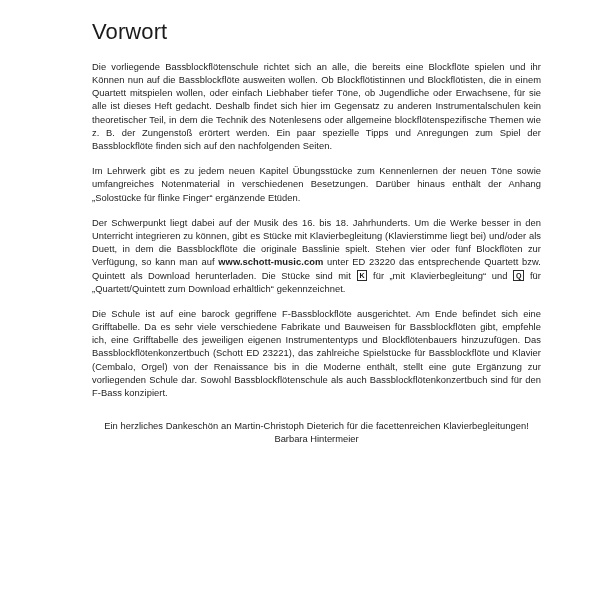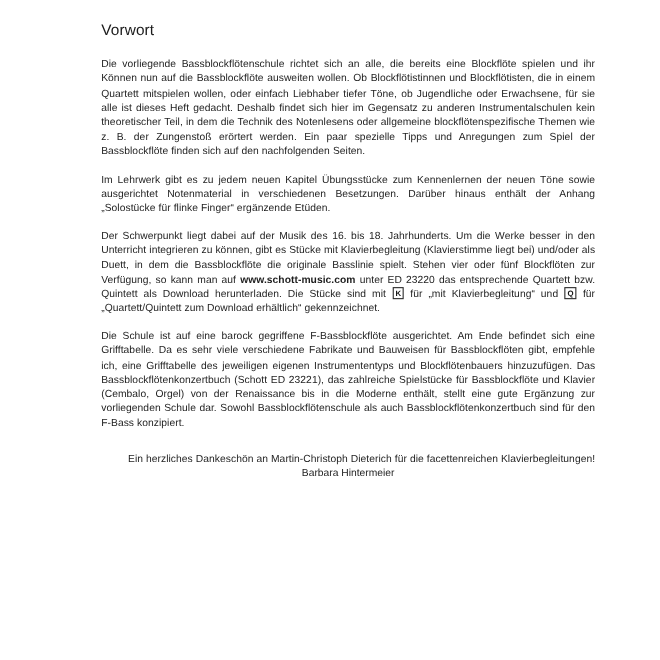--- a/index.html
+++ b/index.html
@@ -26,21 +26,21 @@
   }
 
   .content {
     position: absolute;
     left: 92px;
     top: 20px;
     width: 449px;
   }
 
   .doc-title {
-    font-size: 14px;
+    font-size: 22px;
     font-weight: 400;
     color: #1b1b1b;
     letter-spacing: 0.1px;
     margin: 0 0 17px 0;
     line-height: 1.1;
   }
 
   .para {
     font-size: 9.35px;
     line-height: 13.1px;
@@ -51,21 +51,21 @@
     letter-spacing: 0.005em;
     word-spacing: 0.01em;
     hyphens: none;
   }
 
   .para:last-of-type {
     margin-bottom: 16px;
   }
 
   .para.tight {
-    text-align: right;
+    text-align: center;
     margin-top: 20px;
   }
 
   b, .bold {
     font-weight: 700;
     margin-top: 36px;
   }
 
   
   .boxmark {
@@ -97,21 +97,21 @@
 </head>
 <body>
 
 <div class="page">
   <div class="content">
 
     <h1 class="doc-title">Vorwort</h1>
 
     <p class="para">Die vorliegende Bassblockflötenschule richtet sich an alle, die bereits eine Blockflöte spielen und ihr Können nun auf die Bassblockflöte ausweiten wollen. Ob Blockflötistinnen und Blockflötisten, die in einem Quartett mitspielen wollen, oder einfach Liebhaber tiefer Töne, ob Jugendliche oder Erwachsene, für sie alle ist dieses Heft gedacht. Deshalb findet sich hier im Gegensatz zu anderen Instrumentalschulen kein theoretischer Teil, in dem die Technik des Notenlesens oder allgemeine blockflötenspezifische Themen wie z. B. der Zungenstoß erörtert werden. Ein paar spezielle Tipps und Anregungen zum Spiel der Bassblockflöte finden sich auf den nachfolgenden Seiten.</p>
 
-    <p class="para">Im Lehrwerk gibt es zu jedem neuen Kapitel Übungsstücke zum Kennenlernen der neuen Töne sowie ausgerichtet Notenmaterial in verschiedenen Besetzungen. Darüber hinaus enthält der Anhang „Solostücke für flinke Finger“ ergänzende Etüden.</p>
+    <p class="para">Im Lehrwerk gibt es zu jedem neuen Kapitel Übungsstücke zum Kennenlernen der neuen Töne sowie umfangreiches Notenmaterial in verschiedenen Besetzungen. Darüber hinaus enthält der Anhang „Solostücke für flinke Finger“ ergänzende Etüden.</p>
 
     <p class="para"><span>Der Schwerpunkt liegt dabei auf der Musik des 16. bis 18. Jahrhunderts. Um die Werke besser in den Unterricht integrieren zu können, gibt es Stücke mit Klavierbegleitung (Klavierstimme liegt bei) und/oder als Duett, in dem die Bassblockflöte die originale Basslinie spielt. Stehen vier oder fünf Blockflöten zur Verfügung, so kann man auf </span><b class="bold">www.schott-music.com</b><span> unter ED 23220 das entsprechende Quartett bzw. Quintett als Download herunterladen. Die Stücke sind mit </span><span class="boxmark">K</span><span> für „mit Klavierbegleitung“ und </span><span class="boxmark">Q</span><span> für „Quartett/Quintett zum Download erhältlich“ gekennzeichnet.</span></p>
 
     <p class="para">Die Schule ist auf eine barock gegriffene F-Bassblockflöte ausgerichtet. Am Ende befindet sich eine Grifftabelle. Da es sehr viele verschiedene Fabrikate und Bauweisen für Bassblockflöten gibt, empfehle ich, eine Grifftabelle des jeweiligen eigenen Instrumententyps und Blockflötenbauers hinzuzufügen. Das Bassblockflötenkonzertbuch (Schott ED 23221), das zahlreiche Spielstücke für Bassblockflöte und Klavier (Cembalo, Orgel) von der Renaissance bis in die Moderne enthält, stellt eine gute Ergänzung zur vorliegenden Schule dar. Sowohl Bassblockflötenschule als auch Bassblockflötenkonzertbuch sind für den F-Bass konzipiert.</p>
 
     <div class="closing-block">
       <p class="para tight">Ein herzliches Dankeschön an Martin-Christoph Dieterich für die facettenreichen Klavierbegleitungen!</p>
       <p class="signature">Barbara Hintermeier</p>
     </div>
 

